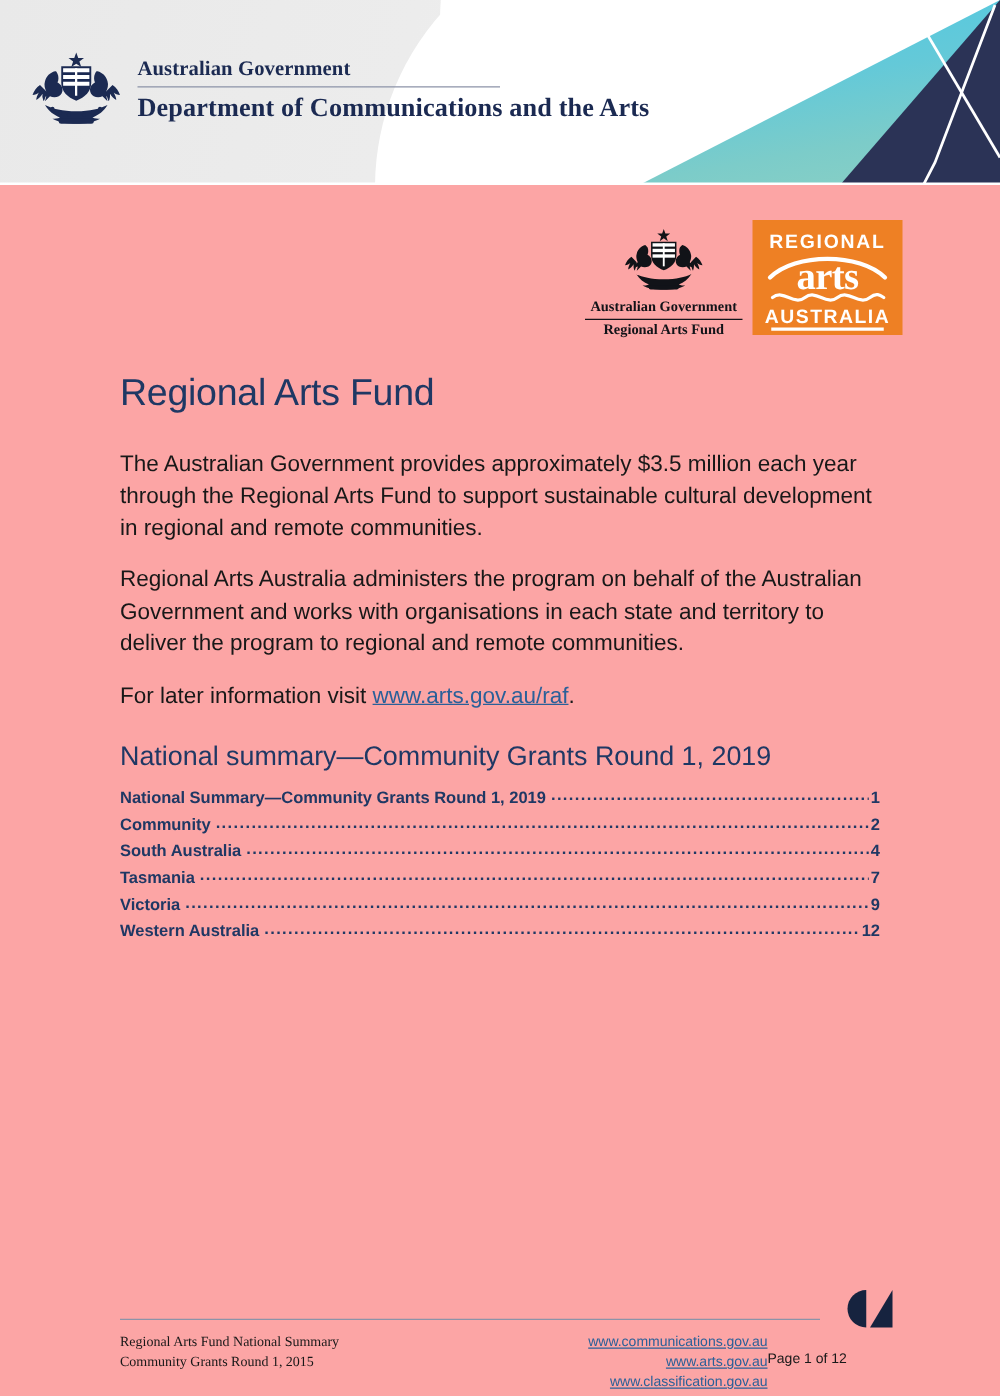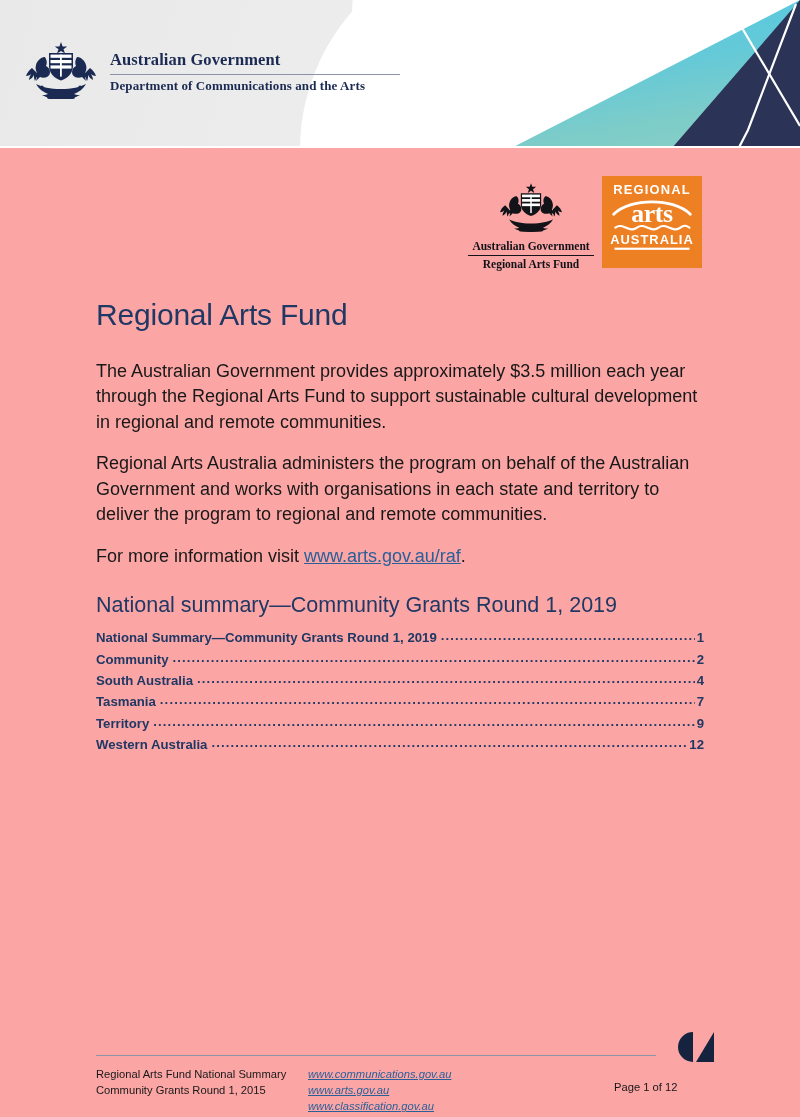--- a/index.html
+++ b/index.html
@@ -99,21 +99,21 @@
     line-height: 1.25;
     white-space: nowrap;
   }
   .crest-rule {
     height: 1px;
     background: #8c93a8;
     margin: 3px 0 3px 0;
     width: 290px;
   }
   .crest-line2 {
-    font-size: 13px;
+    font-size: 21px;
     font-weight: bold;
     letter-spacing: .1px;
     line-height: 1.25;
     white-space: nowrap;
   }
 
   
   .logo-row {
     position: absolute;
     left: 466px; top: 176px;
@@ -127,21 +127,21 @@
     font-family: "Liberation Serif", serif;
     padding-top: 6px;
   }
   .raf-crest { width: 72px; height: 54px; display: block; margin: 0 auto 4px auto; }
   .raf-l1 { font-size: 11.5px; font-weight: bold; white-space: nowrap; }
   .raf-rule { height: 1.3px; background: #111318; margin: 2.5px auto; width: 126px; }
   .raf-l2 { font-size: 11.5px; font-weight: bold; white-space: nowrap; }
 
   .raa-logo {
     margin-left: 6px;
-    width: 100px;
+    width: 120px;
     height: 92px;
     background: #ee8024;
     position: relative;
     text-decoration: underline;
   }
   .raa-inner { position: absolute; inset: 0; }
 
   
   .content {
     position: absolute;
@@ -220,25 +220,24 @@
   .footer {
     position: absolute;
     left: 96px; top: 1066px;
     width: 638px;
     display: flex;
     align-items: flex-start;
     font-size: 11.2px;
     color: #181818;
     line-height: 1.45;
   }
-  .footer-left { flex: 0 0 212px; }
+  .footer-left { flex: 0 0 212px; font-family: Liberation Serif, serif; }
   .footer-center {
     flex: 1 1 auto;
-    text-align: left;
-    font-style: italic;
+    text-align: right;
   }
   .footer-center a {
     color: #2a6099;
     text-decoration: underline;
     display: block;
   }
   .footer-right {
     flex: 0 0 120px;
     text-align: left;
     padding-top: 13px;
@@ -335,21 +334,21 @@
   </div>
 
   <div class="content">
 
     <h1 class="doc-title">Regional Arts Fund</h1>
 
     <p class="body-para">The Australian Government provides approximately $3.5 million each year through the Regional Arts Fund to support sustainable cultural development in regional and remote communities.</p>
 
     <p class="body-para">Regional Arts Australia administers the program on behalf of the Australian Government and works with organisations in each state and territory to deliver the program to regional and remote communities.</p>
 
-    <p class="body-para"><span>For more information visit </span><a class="inline-link" href="#">www.arts.gov.au/raf</a><span>.</span></p>
+    <p class="body-para"><span>For later information visit </span><a class="inline-link" href="#">www.arts.gov.au/raf</a><span>.</span></p>
 
     <h2 class="section-title">National summary—Community Grants Round 1, 2019</h2>
 
     <div class="toc">
 
       <div class="toc-row">
         <span class="toc-label">National Summary—Community Grants Round 1, 2019</span>
         <span class="toc-dots">...............................................................................................................................................................................................</span>
         <span class="toc-page">1</span>
       </div>
@@ -366,21 +365,21 @@
         <span class="toc-page">4</span>
       </div>
 
       <div class="toc-row">
         <span class="toc-label">Tasmania</span>
         <span class="toc-dots">...............................................................................................................................................................................................</span>
         <span class="toc-page">7</span>
       </div>
 
       <div class="toc-row">
-        <span class="toc-label">Territory</span>
+        <span class="toc-label">Victoria</span>
         <span class="toc-dots">...............................................................................................................................................................................................</span>
         <span class="toc-page">9</span>
       </div>
 
       <div class="toc-row">
         <span class="toc-label">Western Australia</span>
         <span class="toc-dots">...............................................................................................................................................................................................</span>
         <span class="toc-page">12</span>
       </div>
 

